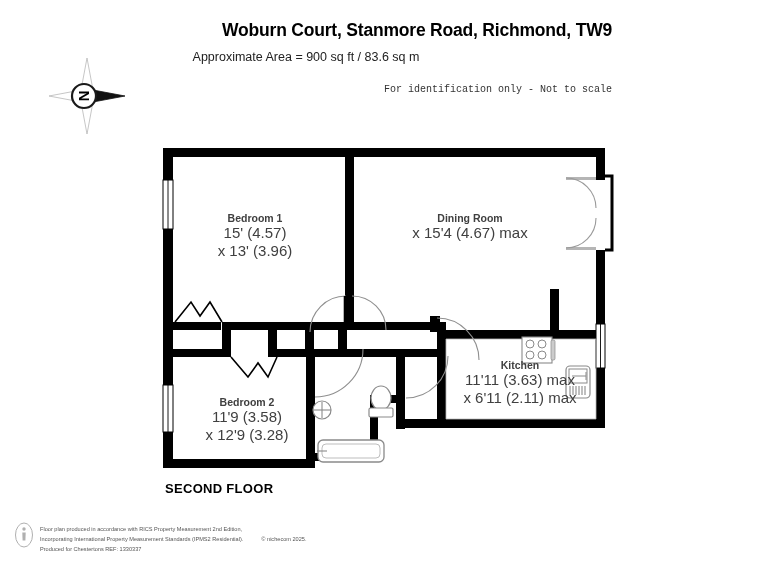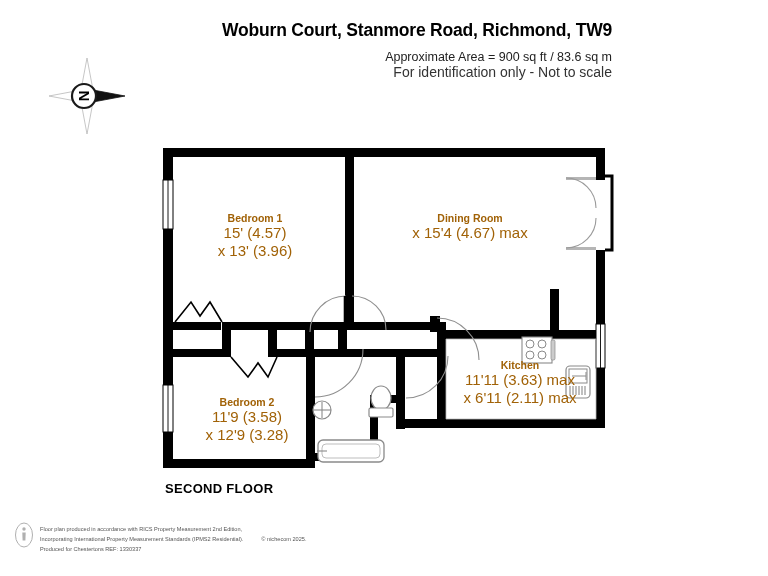--- a/index.html
+++ b/index.html
@@ -30,25 +30,27 @@
     font-size: 17.5px;
     font-weight: bold;
     letter-spacing: -0.2px;
     margin-top: 20px;
     color: #000;
   }
   #area-line {
     font-size: 12.5px;
     margin-top: 9px;
     color: #222;
+    text-align: center;
   }
   #scale-note {
-    font-size: 14px;
-    margin-top: 0;
+    font-size: 10px;
+    margin-top: 20px;
     color: #333;
+    font-family: Liberation Mono, monospace;
   }
 
   
   #compass {
     position: absolute;
     left: 48px;
     top: 56px;
     width: 78px;
     height: 80px;
   }
@@ -61,21 +63,21 @@
     width: 768px;
     height: 576px;
     pointer-events: none;
   }
   #plan-svg { display: block; }
 
   .room-label {
     position: absolute;
     text-align: center;
     line-height: 1.18;
-    color: #a16207;
+    color: #404040;
   }
   .room-name {
     font-size: 10.5px;
     font-weight: bold;
     white-space: nowrap;
   }
   .room-dim {
     font-size: 15px;
     white-space: nowrap;
   }

